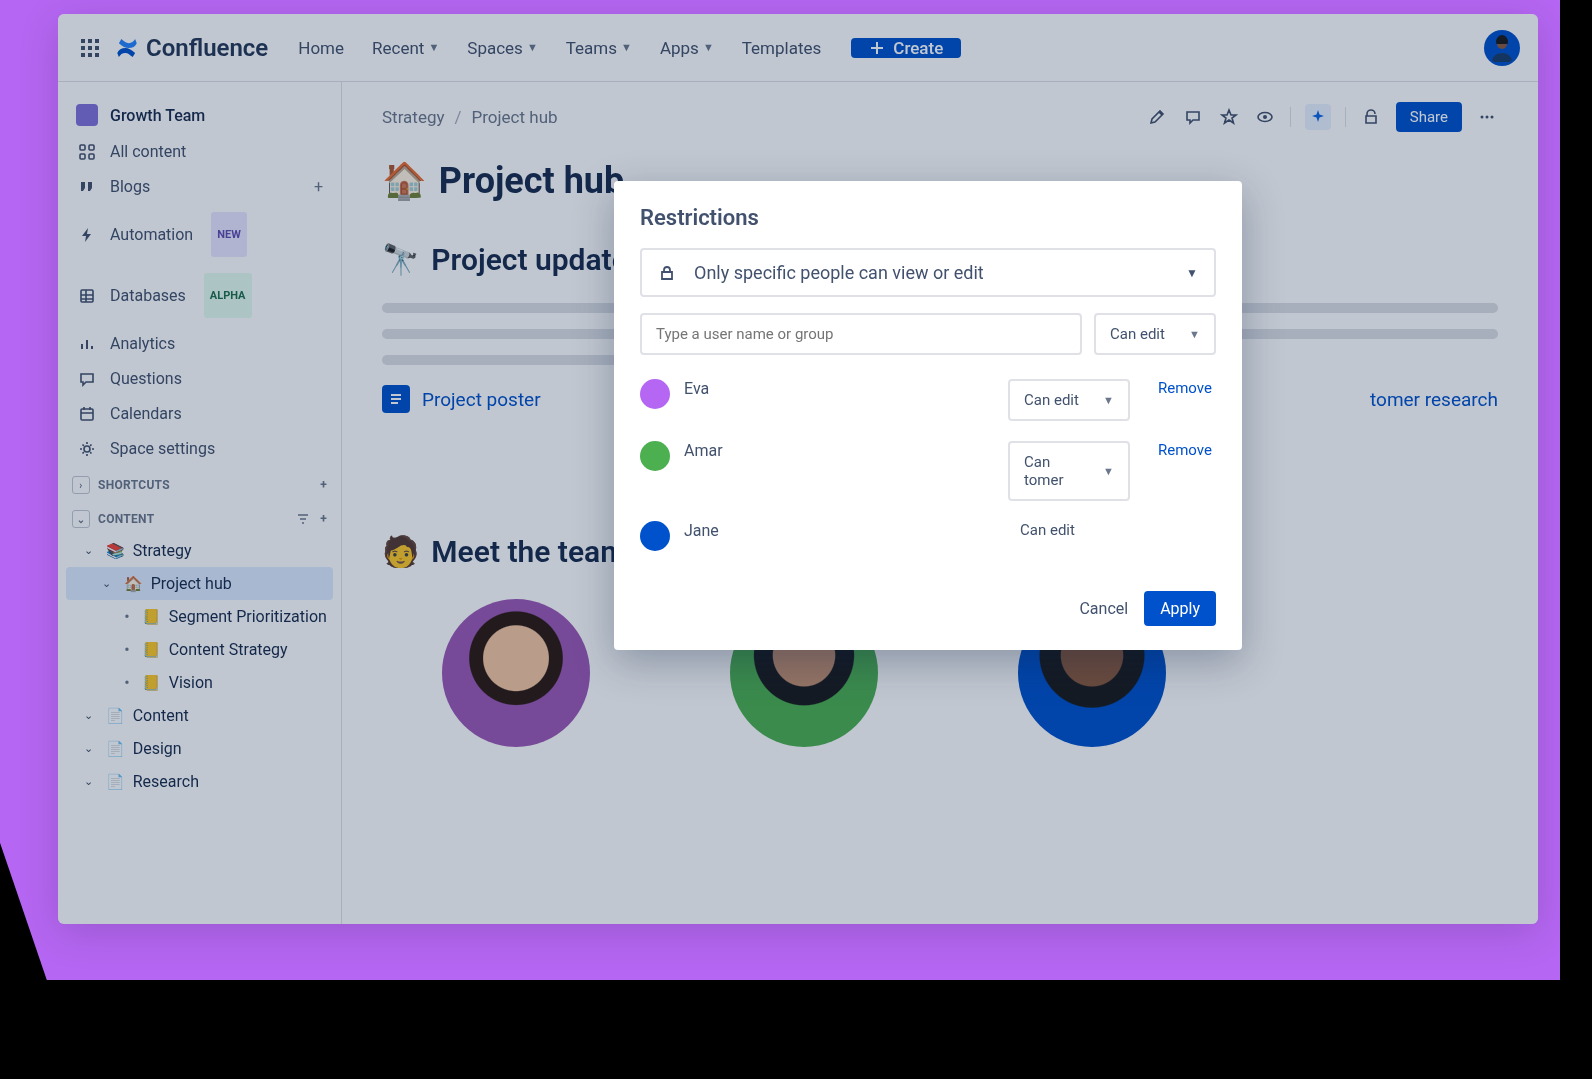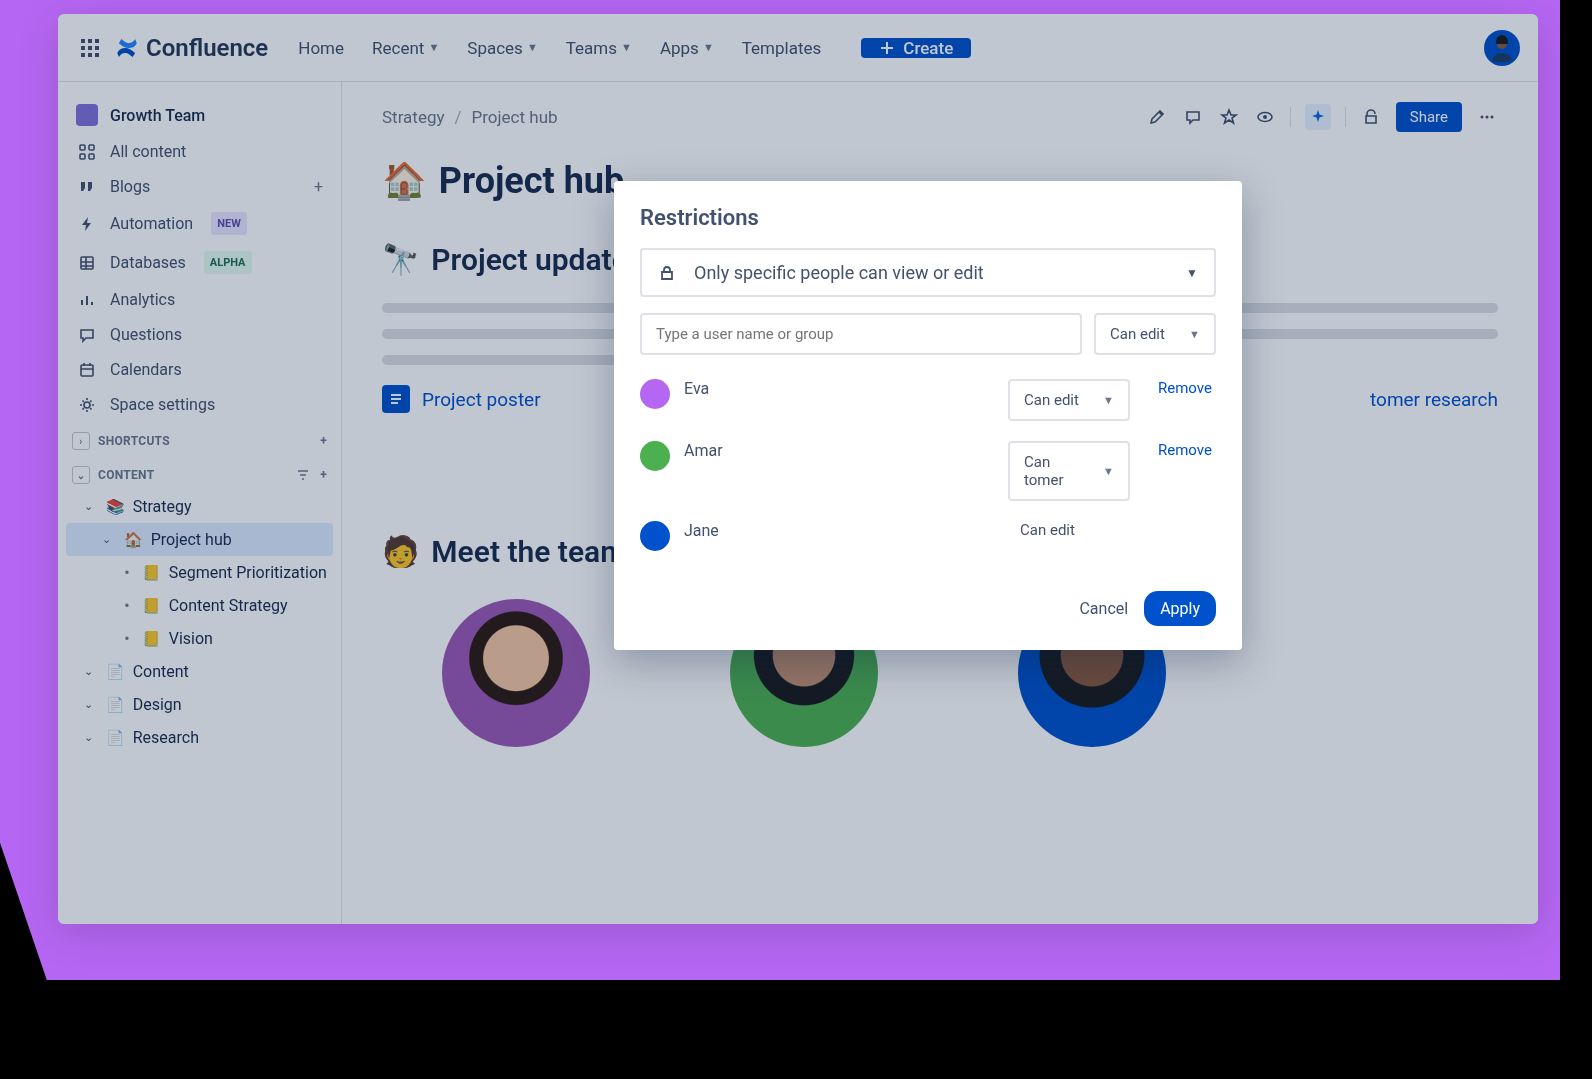--- a/index.html
+++ b/index.html
@@ -9,33 +9,33 @@
 .overlay-dim { position: absolute; inset: 0; background: rgba(9,30,66,0.25); pointer-events: none; z-index: 50; }
 
 
 .topnav { height: 68px; display: flex; align-items: center; padding: 0 18px; border-bottom: 1px solid #dfe1e6; gap: 10px; }
 .app-switcher { width: 28px; height: 28px; display: flex; align-items: center; justify-content: center; color: #42526e; cursor: pointer; }
 .logo { display: flex; align-items: center; gap: 6px; color: #253858; font-size: 24px; font-weight: 600; margin-right: 20px; }
 .logo-glyph { color: #0052cc; font-size: 26px; }
 .nav-items { display: flex; gap: 28px; align-items: center; }
 .nav-item { color: #42526e; font-size: 17px; display: flex; align-items: center; gap: 4px; cursor: pointer; }
 .chev { font-size: 11px; color: #6b778c; }
-.create-btn { margin-left: 30px; background: #0052cc; color: #fff; border: none; border-radius: 4px; padding: 0 18px; font-size: 17px; font-weight: 500; display: flex; align-items: center; gap: 8px; cursor: pointer; }
+.create-btn { margin-left: 20px; background: #0052cc; color: #fff; border: none; border-radius: 4px; padding: 0 18px; font-size: 17px; font-weight: 500; display: flex; align-items: center; gap: 8px; cursor: pointer; }
 .spacer { flex: 1; }
 .avatar-top { width: 36px; height: 36px; border-radius: 50%; background: #0052cc; display: flex; align-items: center; justify-content: center; }
 .avatar-face { width: 32px; height: 32px; border-radius: 50%; }
 
 
 .body { display: flex; height: calc(100% - 68px); }
 .sidebar { width: 284px; border-right: 1px solid #dfe1e6; padding: 14px 8px; overflow-y: auto; font-size: 16px; color: #42526e; }
 .side-row { display: flex; align-items: center; gap: 12px; padding: 8px 10px; border-radius: 4px; cursor: pointer; }
 .side-row.space { font-weight: 500; color: #172b4d; }
 .side-icon { width: 22px; display: flex; justify-content: center; color: #42526e; }
 .space-sq { width: 22px; height: 22px; background: #8270db; border-radius: 4px; }
-.badge { font-size: 11px; font-weight: 700; padding: 5px 6px; border-radius: 3px; margin-left: 6px; }
+.badge { font-size: 11px; font-weight: 700; padding: 16px 6px; border-radius: 3px; margin-left: 6px; }
 .badge.new { background: #eae6ff; color: #5e4db2; }
 .badge.alpha { background: #e3fcef; color: #216e4e; }
 .side-section { display: flex; align-items: center; gap: 8px; padding: 10px 6px 6px; font-size: 12px; font-weight: 700; color: #6b778c; letter-spacing: .3px; }
 .side-section .exp { width: 18px; height: 18px; border: 1px solid #c1c7d0; border-radius: 3px; display: flex; align-items: center; justify-content: center; font-size: 10px; }
 .side-section .right-icons { margin-left: auto; display: flex; gap: 10px; color: #6b778c; }
 .tree-row { display: flex; align-items: center; gap: 8px; padding: 7px 6px; border-radius: 4px; cursor: pointer; }
 .tree-row.active { background: #deebff; }
 .tree-chev { width: 14px; font-size: 11px; color: #42526e; }
 .tree-bullet { width: 14px; text-align: center; color: #6b778c; }
 .tree-emoji { font-size: 15px; }
@@ -83,21 +83,21 @@
 .member-row { display: flex; gap: 14px; padding: 10px 0; }
 .member-av { width: 30px; height: 30px; border-radius: 50%; }
 .mav1 { background: #b566f2; }
 .mav2 { background: #4caf50; }
 .mav3 { background: #0052cc; }
 .member-name { font-size: 16px; color: #42526e; flex: 1; }
 .perm-static { font-size: 15px; color: #42526e; width: 122px; text-align: left; padding-left: 12px; }
 .remove-link { color: #0052cc; font-size: 15px; cursor: pointer; margin-left: 14px; width: 58px; }
 .modal-footer { display: flex; justify-content: flex-end; gap: 16px; margin-top: 30px; align-items: center; }
 .cancel-btn { color: #42526e; font-size: 16px; cursor: pointer; background: none; border: none; }
-.apply-btn { background: #0052cc; color: #fff; border: none; border-radius: 14px; padding: 8px 16px; font-size: 16px; cursor: pointer; }
+.apply-btn { background: #0052cc; color: #fff; border: none; border-radius: 4px; padding: 8px 16px; font-size: 16px; cursor: pointer; }
 
 svg { display: block; }
 </style>
 </head>
 <body>
 
 <div class="purple-bg"></div>
 <div class="app-frame">
 
   <div class="topnav">

